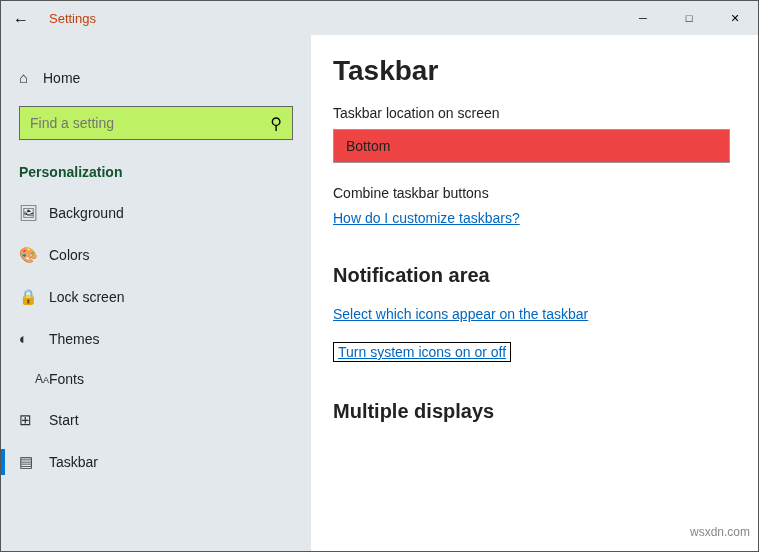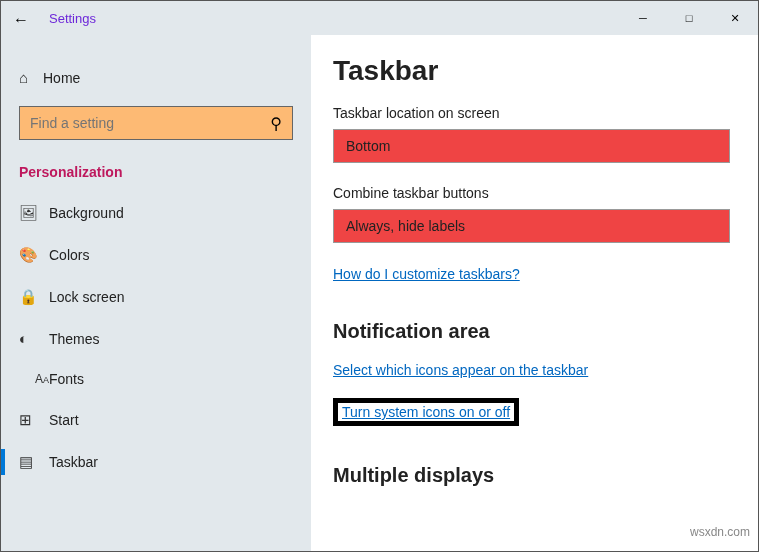--- a/index.html
+++ b/index.html
@@ -1,44 +1,44 @@
 <!DOCTYPE html>
 <html><head>
 <meta charset="utf-8">
 <style>
 * { box-sizing: border-box; margin: 0; padding: 0; font-family: "Segoe UI", Arial, sans-serif; }
 body { width: 759px; height: 552px; background: #fff; overflow: hidden; position: relative; }
 .window { width: 759px; height: 552px; border: 1px solid #555; display: flex; flex-direction: column; position: relative; }
 .titlebar { height: 34px; display: flex; align-items: center; background: #e2e8ec; position: relative; }
 .titlebar .back { width: 40px; text-align: center; font-size: 16px; }
-.titlebar .title { font-size: 13px; color: #6d28d9; margin-left: 8px; }
+.titlebar .title { font-size: 13px; color: #c2410c; margin-left: 8px; }
 .winbtns { position: absolute; right: 0; top: 0; display: flex; }
 .winbtn { width: 46px; height: 34px; display: flex; align-items: center; justify-content: center; font-size: 11px; font-family: "Segoe UI Symbol", Arial; }
 .body { flex: 1; display: flex; overflow: hidden; }
 .sidebar { width: 310px; background: #e2e8ec; padding-top: 24px; position: relative; }
 .home { display: flex; align-items: center; padding: 10px 18px; font-size: 14px; color: #222; }
 .home .icon { width: 24px; font-size: 15px; }
-.search { margin: 10px 18px 18px 18px; height: 34px; border: 1px solid #666; background: #fdba74; display: flex; align-items: center; padding: 0 10px; justify-content: space-between; }
+.search { margin: 10px 18px 18px 18px; height: 34px; border: 1px solid #666; background: #bef264; display: flex; align-items: center; padding: 0 10px; justify-content: space-between; }
 .search input { border: none; background: transparent; outline: none; font-size: 14px; color: #555; width: 80%; }
-.cat { font-size: 14px; font-weight: 600; color: #be185d; padding: 6px 10px 12px 18px; }
+.cat { font-size: 14px; font-weight: 600; color: #14532d; padding: 6px 10px 12px 18px; }
 .nav { list-style: none; }
 .nav li { display: flex; align-items: center; padding: 12px 18px; font-size: 14px; color: #222; position: relative; }
 .nav li .icon { width: 30px; font-size: 15px; color: #333; }
 .nav li.sel::before { content: ""; position: absolute; left: 0; top: 8px; bottom: 8px; width: 4px; background: #0078d7; }
 .content { flex: 1; padding: 20px 28px 0 22px; overflow: hidden; color: #222; background: #fff; }
 .h1 { font-size: 28px; font-weight: 600; margin-bottom: 18px; }
 .toggle-row { display: flex; align-items: center; margin-bottom: 20px; }
 .toggle { width: 44px; height: 20px; border-radius: 10px; background: #0078d7; position: relative; margin-right: 14px; }
 .toggle .knob { width: 12px; height: 12px; border-radius: 50%; background: #fff; position: absolute; right: 4px; top: 4px; }
 .label { font-size: 14px; }
 .field-label { font-size: 14px; margin-bottom: 8px; }
 .select { border: 1px solid #999; padding: 8px 12px; font-size: 14px; margin-bottom: 22px; background: #ef4444; }
 .link { color: #0067c0; font-size: 14px; display: inline-block; margin-bottom: 20px; cursor: pointer; text-decoration: underline; }
 .h2 { font-size: 20px; font-weight: 700; margin: 18px 0 18px 0; }
-.boxed { border: 5px solid #000000; padding: 1px 4px; }
+.boxed { border: 1px solid #000000; padding: 1px 4px; }
 .watermark { position: absolute; right: 8px; bottom: 12px; font-size: 12px; color: #888; }
 </style>
 </head>
 <body>
 
 <div class="window">
   <div class="titlebar">
     <div class="back">
       <span>←</span>
     </div>
@@ -97,21 +97,20 @@
             <span>Taskbar</span>
           </li>
       </ul>
     </div>
 
     <div class="content">
       <div class="h1">Taskbar</div>
       <div class="field-label">Taskbar location on screen</div>
       <div class="select"><span>Bottom</span></div>
       <div class="field-label">Combine taskbar buttons</div>
-      <div class="select"><span>Always, hide labels</span></div>
       <a class="link">How do I customize taskbars?</a>
       <div class="h2">Notification area</div>
       <a class="link">Select which icons appear on the taskbar</a><br>
       <a class="link boxed">Turn system icons on or off</a>
       <div class="h2">Multiple displays</div>
     </div>
   </div>
   <div class="watermark">wsxdn.com</div>
 </div>
 

